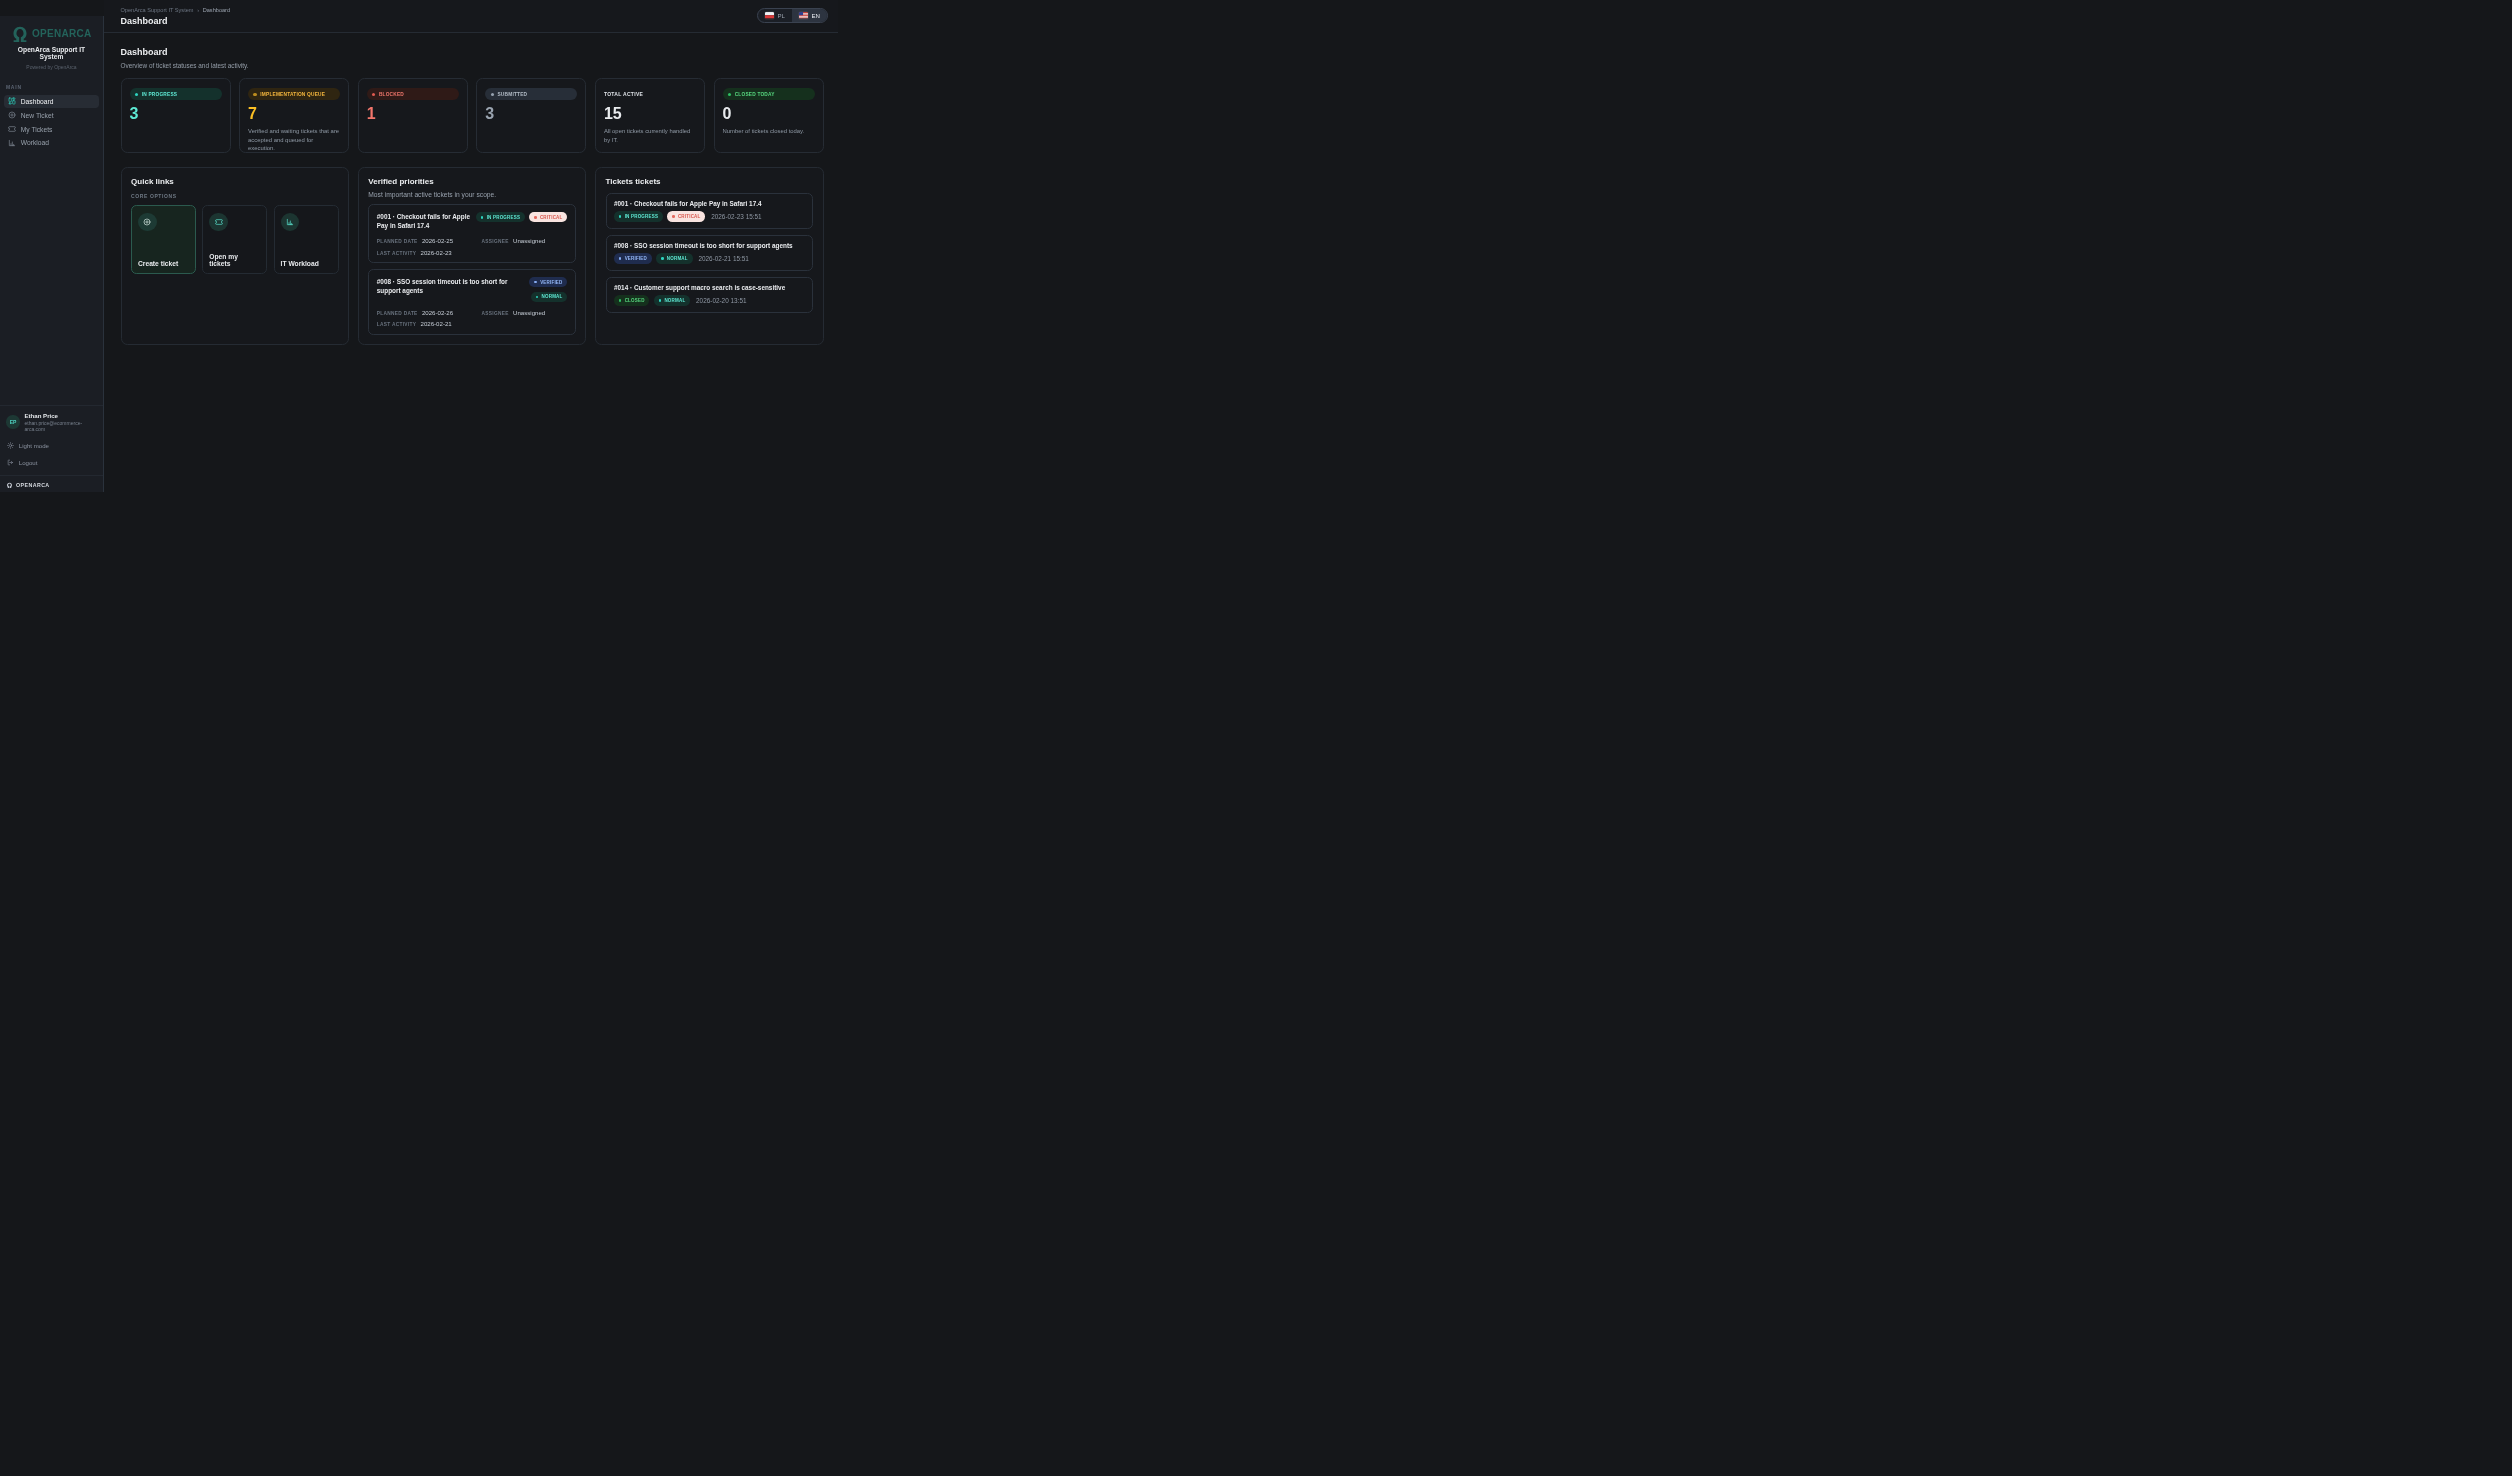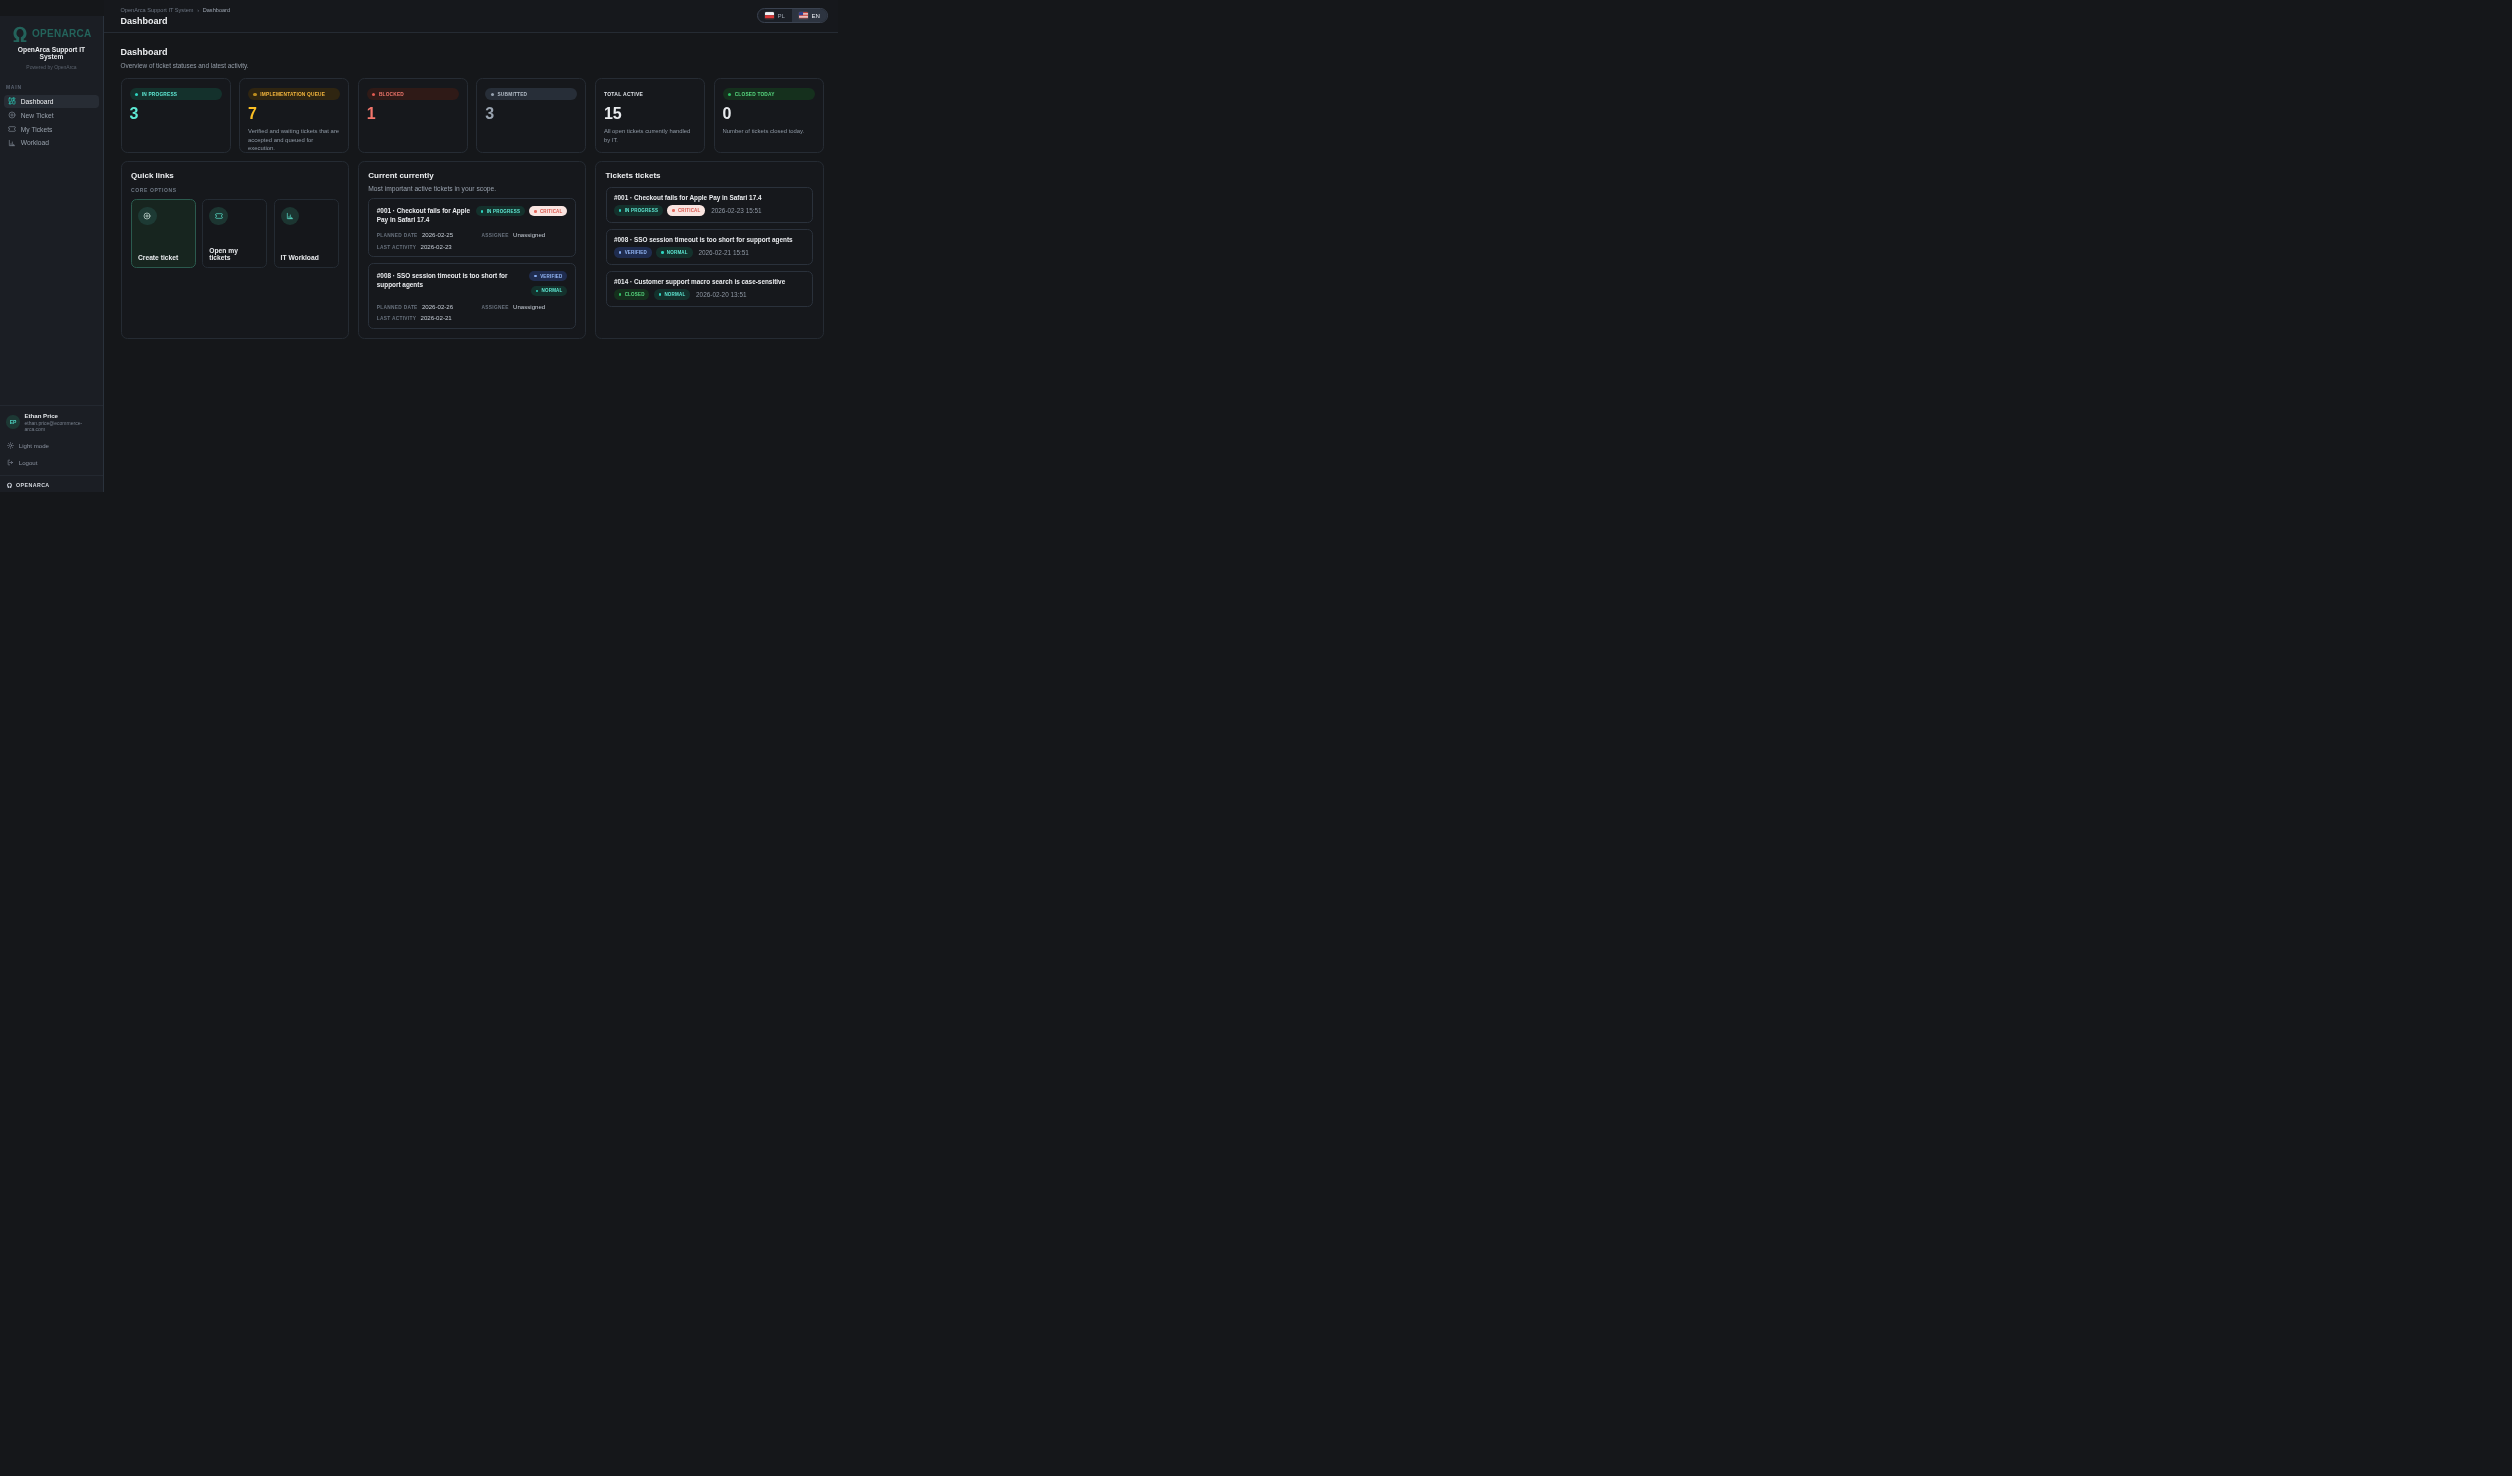--- a/index.html
+++ b/index.html
@@ -88,21 +88,21 @@
 
   .bs-teal   { background:#14312c; color:#5fead5; } .bs-teal .dot{background:#2dd4bf;}
   .bs-amber  { background:#2f2511; color:#f5b73e; } .bs-amber .dot{background:#bb8b1e;}
   .bs-red    { background:#2f1a17; color:#ef766c; } .bs-red .dot{background:#e05a50;}
   .bs-slate  { background:#272e38; color:#b3bcc7; } .bs-slate .dot{background:#97a2b0;}
   .bs-green  { background:#15301d; color:#57d77f; } .bs-green .dot{background:#2fbf63;}
   .bs-blue   { background:#1f2c4e; color:#96bafa; } .bs-blue .dot{background:#86abf2;}
   .bs-critical{ background:#f9e4e0; color:#d9544b; } .bs-critical .dot{background:#e4695e;}
 
   
-  .panel-grid { margin-top:8px; display:grid; grid-template-columns:repeat(3,1fr); gap:8.5px; }
+  .panel-grid { margin-top:14px; display:grid; grid-template-columns:repeat(3,1fr); gap:8.5px; }
   .panel { background:#16181c; border:0.5px solid #252b33; border-radius:6.4px; padding:9px 9.6px 9.6px; }
   .panel-title { font-size:8px; font-weight:700; color:#edeff1; }
   .group-label { margin-top:7px; font-size:5px; font-weight:700; letter-spacing:0.6px; color:#6f7985; }
   .tile-grid { margin-top:5.9px; display:grid; grid-template-columns:repeat(3,1fr); gap:6.4px; }
   .tile {
     height:69px; border-radius:5.3px; border:0.5px solid #242b33; background:#15171b;
     padding:6.4px 5.9px; display:flex; flex-direction:column; justify-content:space-between; cursor:pointer;
   }
   .tile.highlight { background:#17251f; border-color:#2b5a4e; }
   .tile-icon { width:18.6px; height:18.6px; border-radius:50%; background:#1c3531; display:flex; align-items:center; justify-content:center; color:#5eead4; }
@@ -358,21 +358,21 @@
                   <path d="M13 20V9"></path>
                   <path d="M17 20v-4"></path>
                 </svg>
               </span>
      <span class="tile-label">IT Workload</span>
    </div>
           </div>
       </section>
 
       <section class="panel">
-        <div class="panel-title">Current currently</div>
+        <div class="panel-title">Verified priorities</div>
         <div class="panel-sub">Most important active tickets in your scope.</div>
         <div class="ticket-list" id="priority-list">
             <div class="ticket-card">
     <div class="tc-head">
       <span class="tc-title">#001 · Checkout fails for Apple Pay in Safari 17.4</span>
                 <span class="tc-badges-row">
                   <span class="badge bs-teal">
                     <span class="dot"></span>
                     <span>IN PROGRESS</span>
                   </span>

